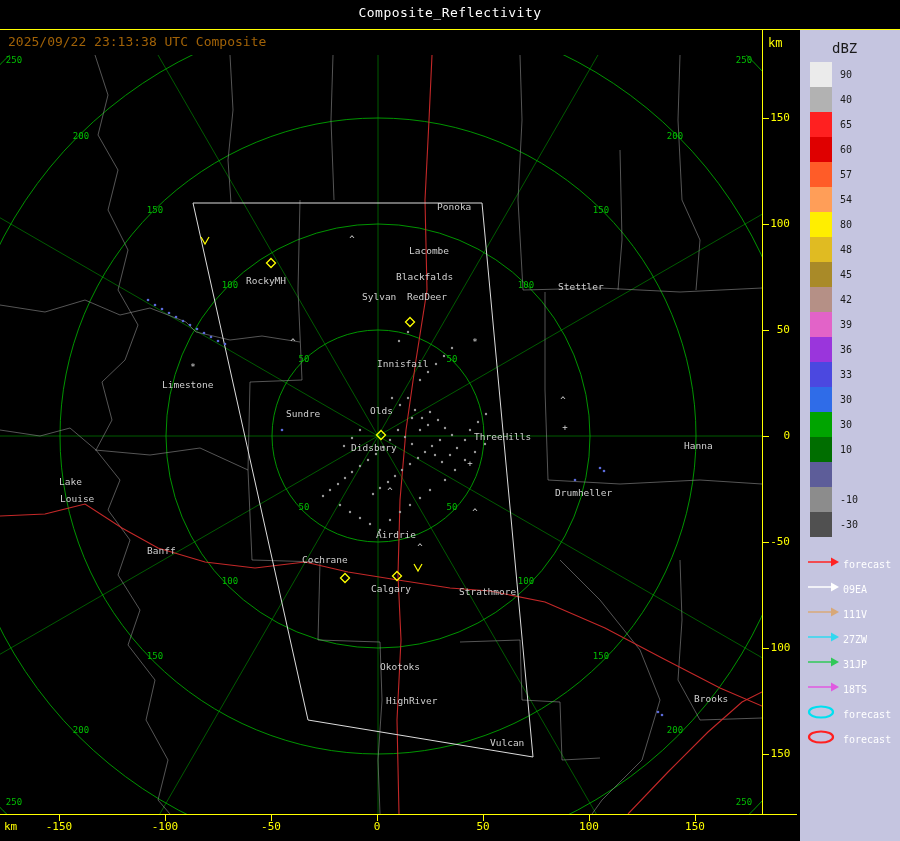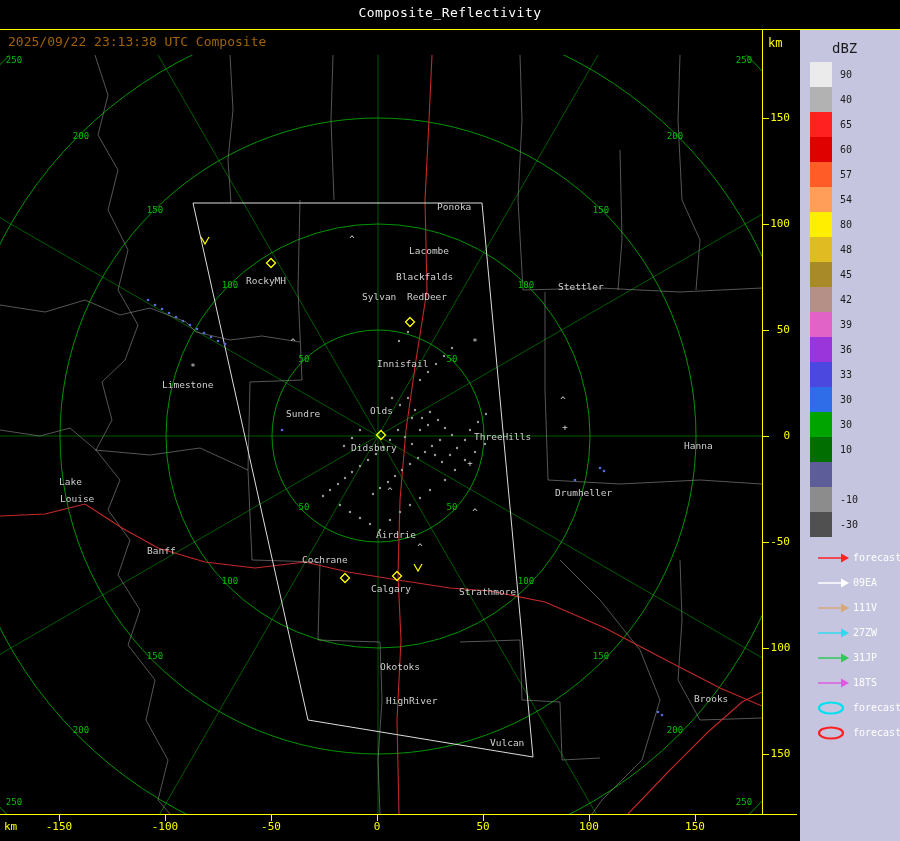--- a/index.html
+++ b/index.html
@@ -13,21 +13,21 @@
   #map{position:absolute;left:0;top:55px;}
   #map text{font-family:"DejaVu Sans Mono","Liberation Mono",monospace;}
   .axis-label{position:absolute;color:#ffff00;font-size:11px;line-height:13px;}
   .tick{position:absolute;background:#ffff00;}
   #legend{position:absolute;left:800px;top:30px;width:100px;height:811px;background:#c5c5e0;}
   #dbz{margin:10px 0 6px 32px;color:#1a1a1a;font-size:14px;}
   .srow{display:flex;align-items:center;height:25px;padding-left:10px;}
   .srow .sw{width:22px;height:25px;flex:0 0 22px;}
   .srow .sl{margin-left:8px;color:#1a1a1a;font-size:10px;}
   #tracks{margin-top:8px;}
-  .trow{display:flex;align-items:center;height:25px;padding-left:16px;}
+  .trow{display:flex;align-items:flex-end;height:25px;padding-left:6px;}
   .trow svg{flex:0 0 34px;}
   .trow .tl{color:#fff;font-size:10px;margin-left:3px;}
 </style>
 </head>
 <body>
 
 <div id="titlebar">Composite_Reflectivity</div>
 <div class="yline" style="left:0;top:29px;width:900px;height:1px"></div>
 <div class="yline" style="left:762px;top:29px;width:1px;height:786px"></div>
 <div class="yline" style="left:0;top:814px;width:797px;height:1px"></div>

